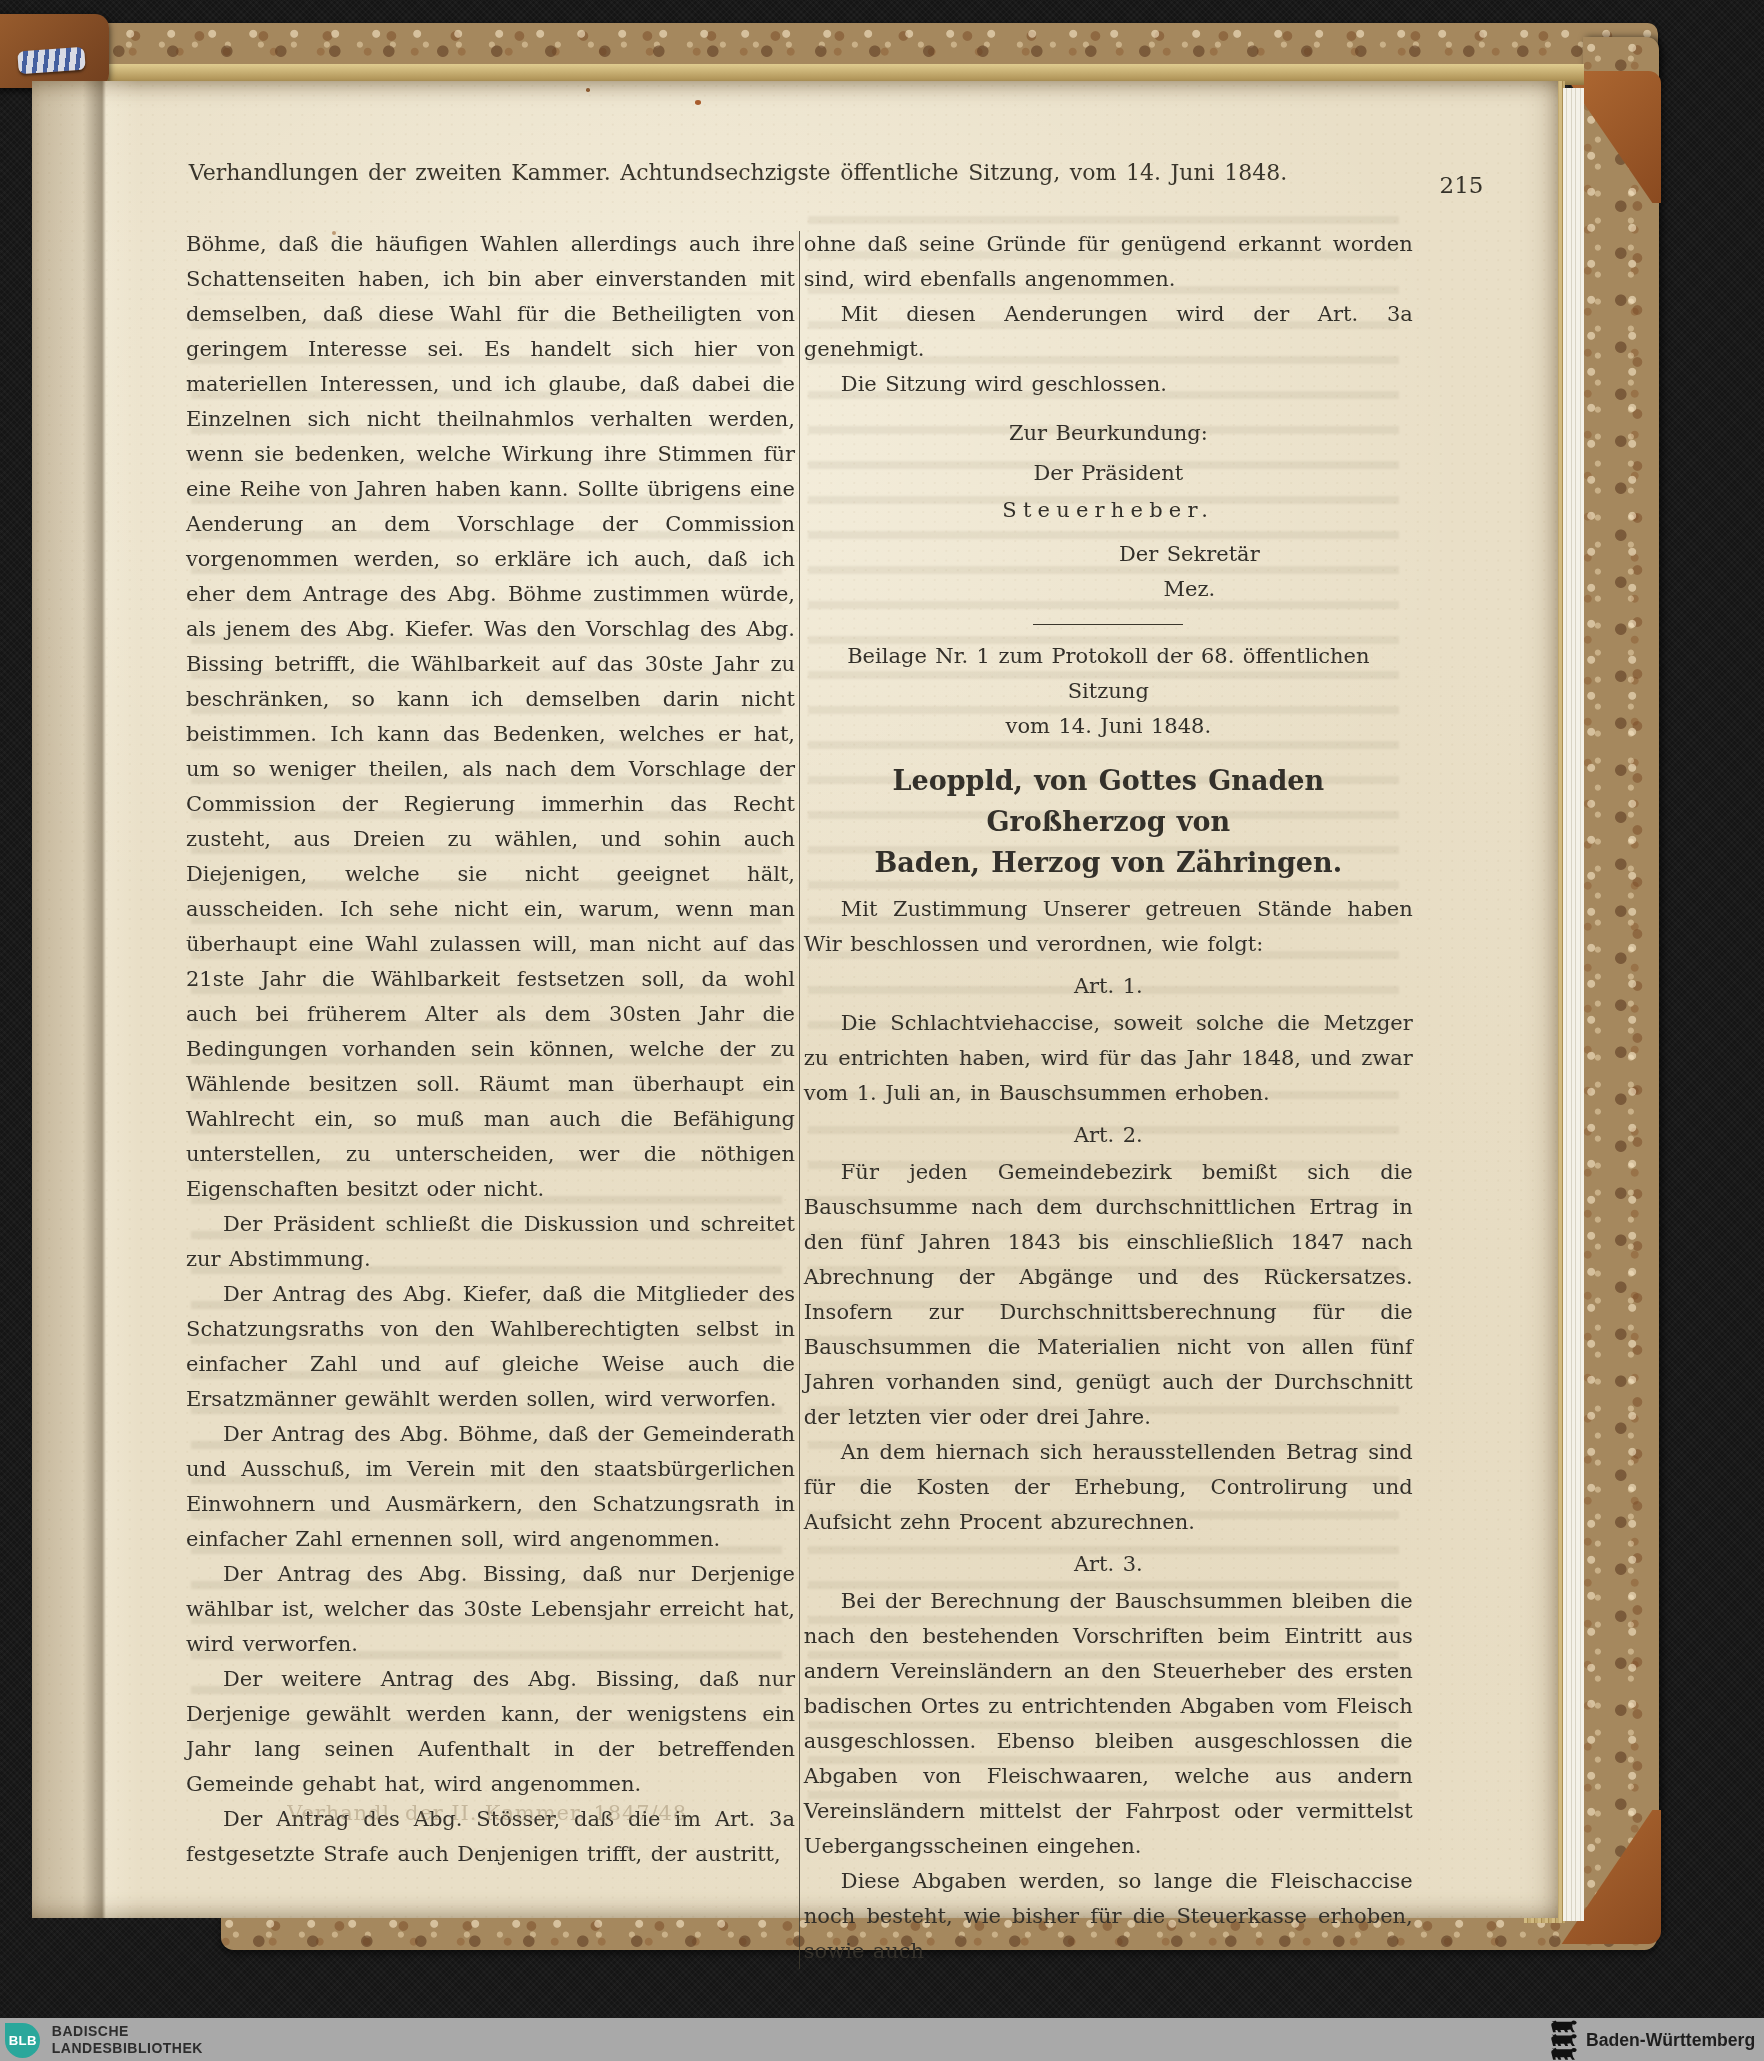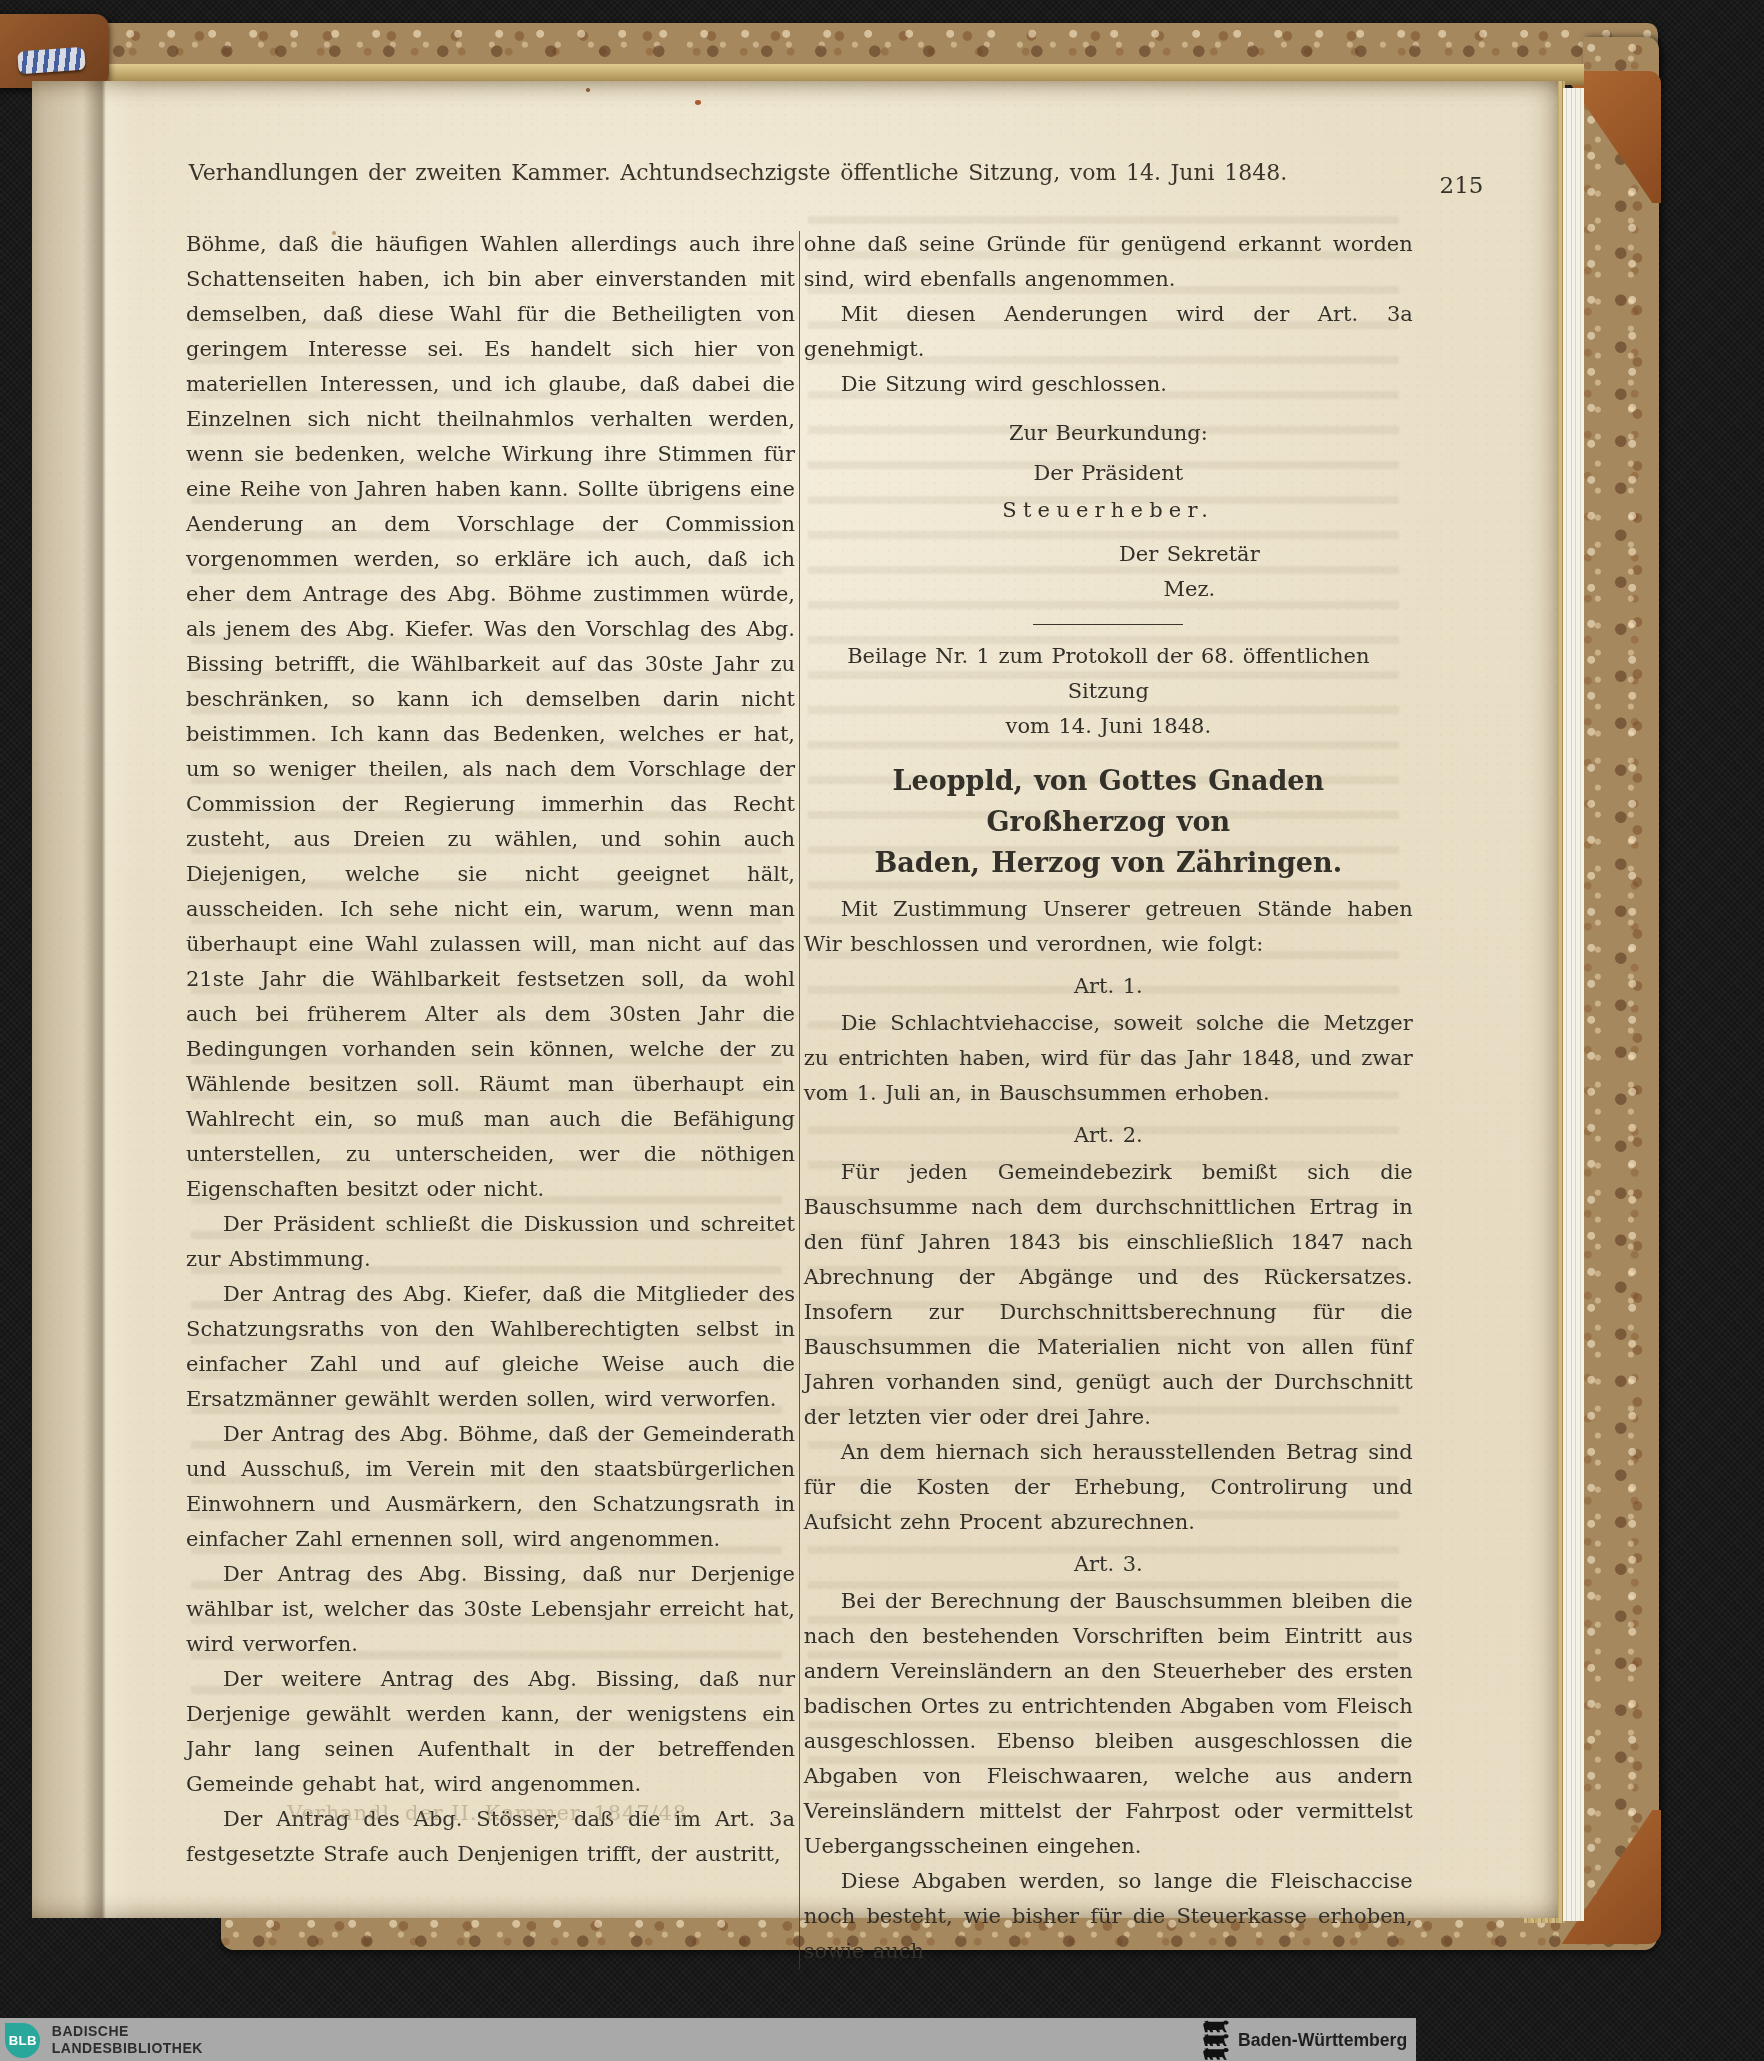--- a/index.html
+++ b/index.html
@@ -80,21 +80,21 @@
   .pres-name { letter-spacing:6.2px; margin-top:1.8px; }
   .sekr { margin-top:8.8px; transform:translateX(81px); }
   .rule { width:150px; border-top:1.8px solid #3a362c; margin:17.6px auto 5.3px auto; }
   .beilage { font-weight:400; font-size:21px; margin-top:14px; }
   .royal { font-weight:700; font-size:27px; line-height:41px; }
   .royal.l1 { margin-top:16px; }
   .art-head { margin-top:7px; margin-bottom:1.8px; }
   .ghost-line { position:absolute; left:181px; top:1720px; width:556px; text-align:center;
                 font-size:21px; color:#8a7656; opacity:.38; filter:blur(0.6px); letter-spacing:0.9px; }
   
-  .footer-bar { position:absolute; left:0; top:2018px; width:1416px; height:44px; background:#a9a9a9;
+  .footer-bar { position:absolute; left:0; top:2018px; width:1764px; height:44px; background:#a9a9a9;
                 display:flex; align-items:center; justify-content:space-between; padding:0 8.8px 0 5.3px;
                 font-family:"Liberation Sans", sans-serif; }
   .blb-group { display:flex; align-items:center; gap:11.5px; }
   .blb-logo { width:35px; height:35px; background:#2aa79b; border-radius:0 50% 50% 50%;
               display:flex; align-items:center; justify-content:center; }
   .blb-logo span { color:#ffffff; font-weight:bold; font-size:13.2px; letter-spacing:0.4px; }
   .lib-name { color:#2d2d2d; font-weight:bold; font-size:14px; line-height:17px; letter-spacing:0.5px; }
   .bw-group { display:flex; align-items:center; gap:8px; }
   .bw-group svg { display:block; }
   .bw-label { color:#1e1e1e; font-weight:600; font-size:17.6px; }

